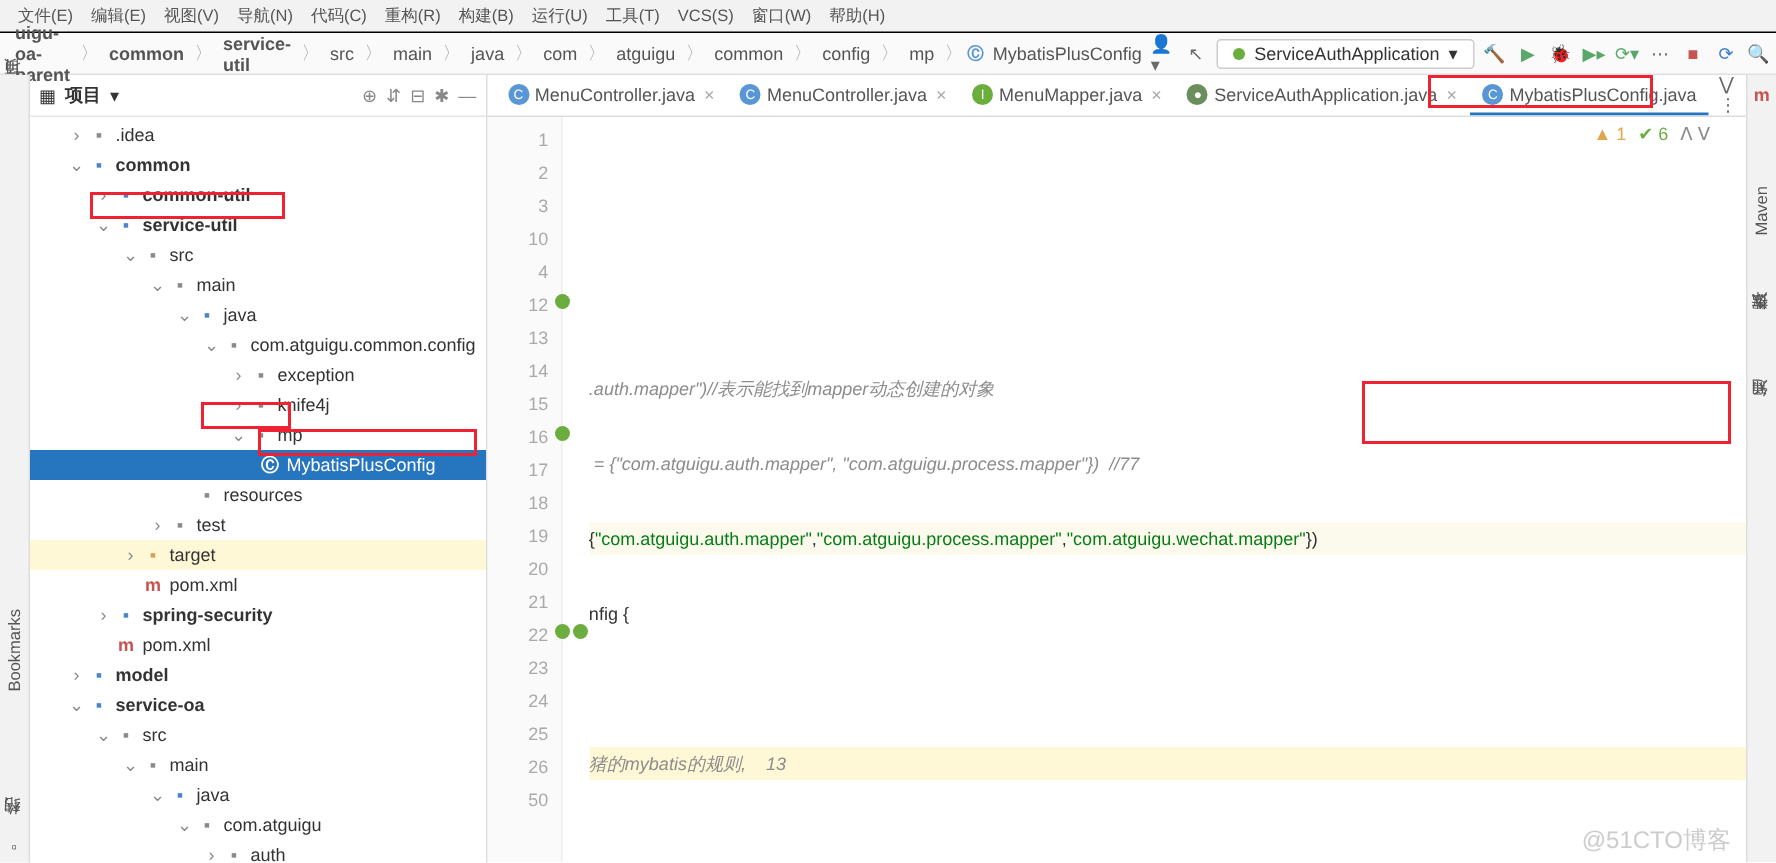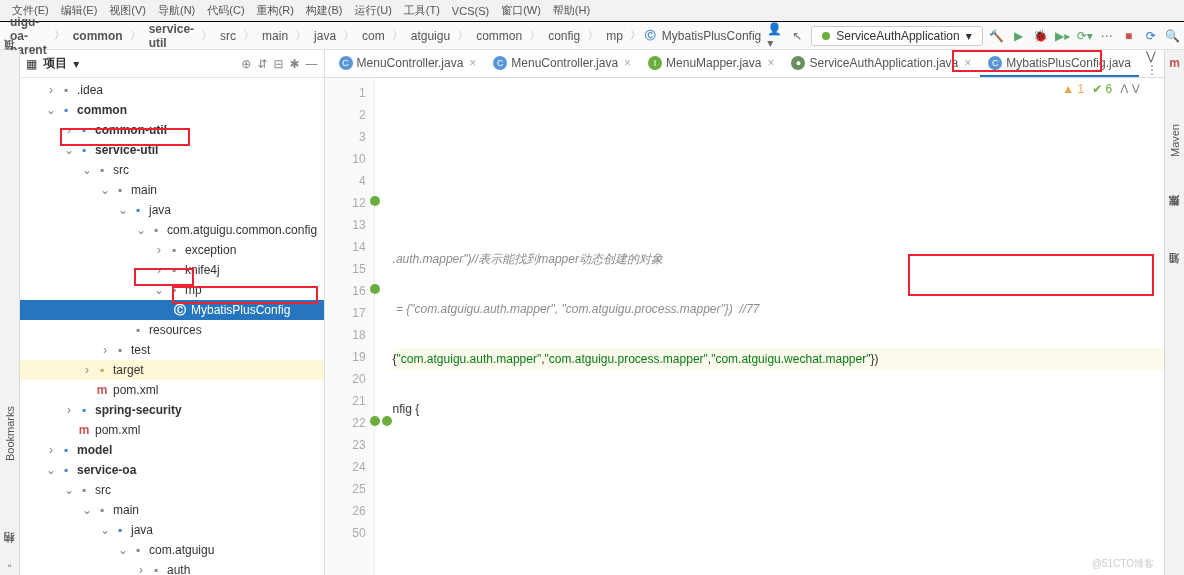--- a/index.html
+++ b/index.html
@@ -61,21 +61,21 @@
 .cl { height:22px; line-height:22px; }
 .str { color:#067d17; }
 .cmt { color:#8c8c8c; font-style:italic; }
 .hl-y { background:#fff8d6; }
 .caret-line { background:#fcfaed; }
 .status { position:absolute; top:32px; right:24px; display:flex; gap:8px; font-size:11px; color:#888; }
 .status .w { color:#e3a547; }
 .status .g { color:#6cae3e; }
 
 .right-gutter { width:20px; background:#f2f2f2; border-left:1px solid #ddd; display:flex; flex-direction:column; align-items:center; padding-top:6px; gap:50px; }
-.watermark { position:absolute; bottom:4px; right:30px; color:#ccc; font-size:10px; }
+.watermark { position:absolute; bottom:4px; right:30px; color:#ccc; font-size:16px; }
 .bot-left { position:absolute; bottom:0; left:0; width:20px; height:50px; background:#f2f2f2; border-right:1px solid #ddd; display:flex; flex-direction:column; align-items:center; justify-content:flex-end; }
 </style>
 </head>
 <body>
 
 <div class="menubar">
   <span class="mi">文件(E)</span>
   <span class="mi">编辑(E)</span>
   <span class="mi">视图(V)</span>
   <span class="mi">导航(N)</span>
@@ -340,20 +340,21 @@
         <div class="ln">26</div>
           <div class="ln">50</div>
       </div>
       <div class="code">
         <div class="cl"></div><div class="cl"></div><div class="cl"></div><div class="cl"></div><div class="cl"></div>
         <div class="cl"><span class="cmt">.auth.mapper")</span><span class="cmt">//表示能找到mapper动态创建的对象</span></div>
         <div class="cl cmt"> = {"com.atguigu.auth.mapper", "com.atguigu.process.mapper"})  //77</div>
         <div class="cl caret-line"><span>{</span><span class="str">"com.atguigu.auth.mapper"</span><span>,</span><span class="str">"com.atguigu.process.mapper"</span><span>,</span><span class="str">"com.atguigu.wechat.mapper"</span><span>})</span></div>
         <div class="cl">nfig {</div>
         <div class="cl"></div>
+        <div class="cl hl-y cmt">猪的mybatis的规则,    13</div>
         
         
         
         
         
         
         
         
       </div>
     </div>

